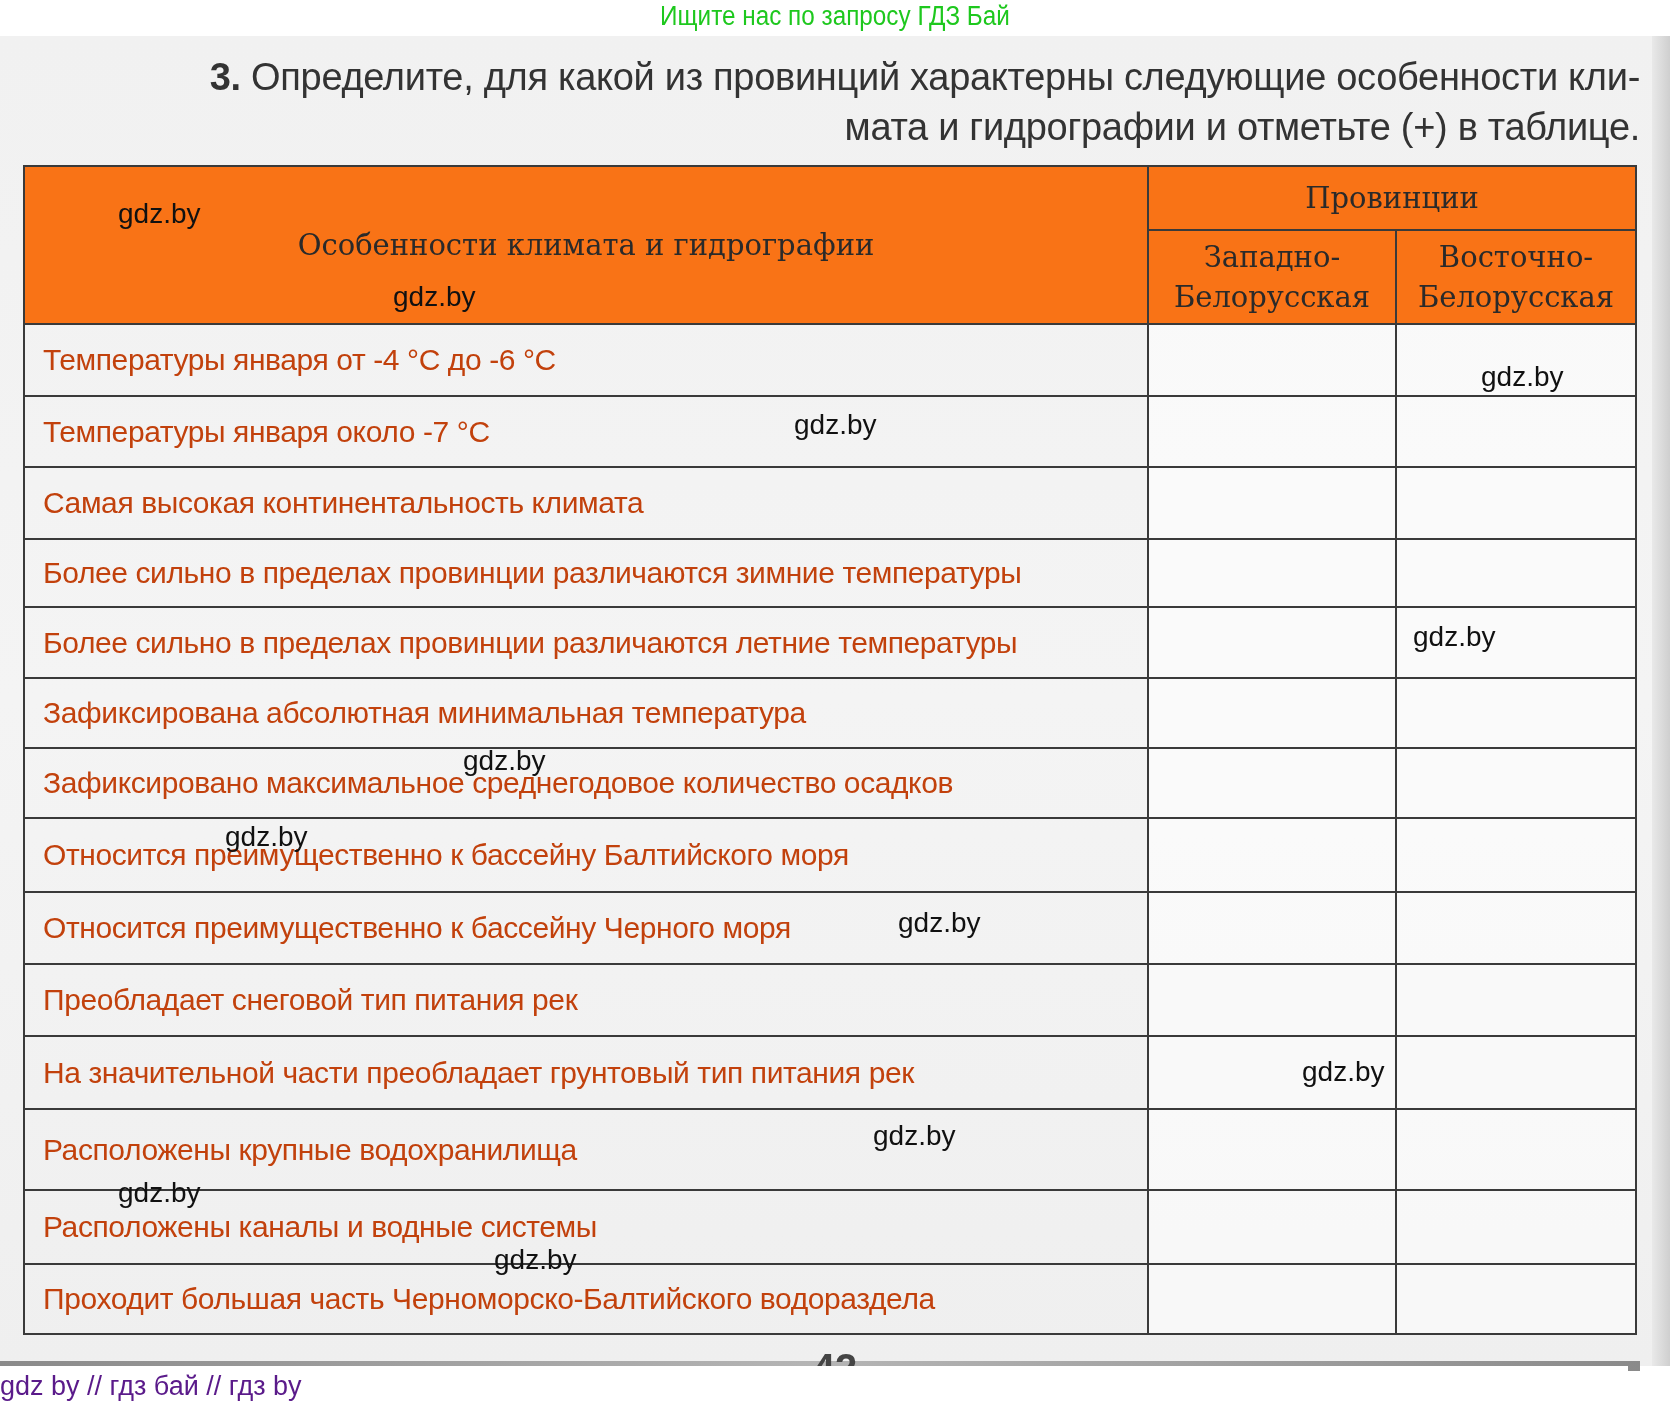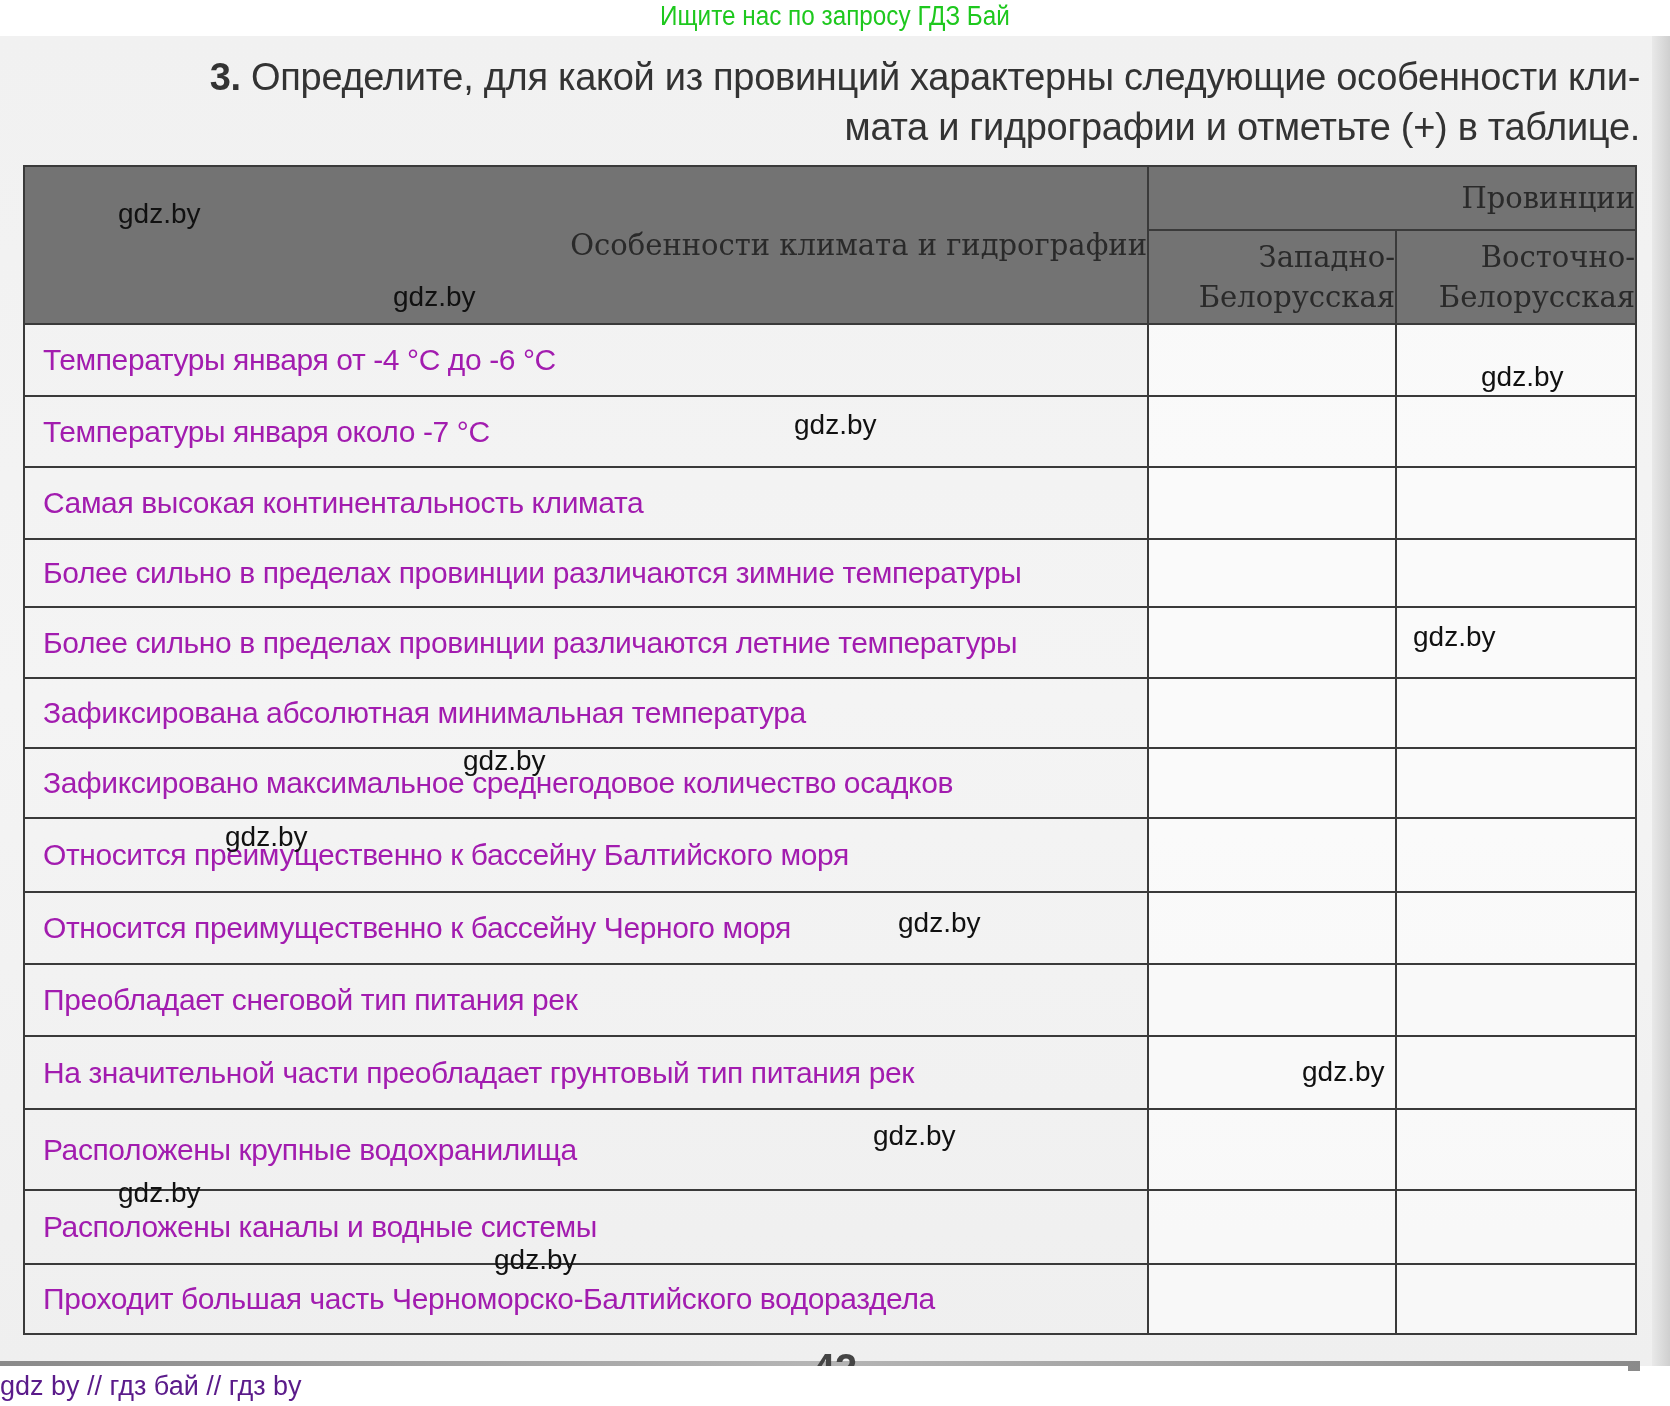--- a/index.html
+++ b/index.html
@@ -30,26 +30,26 @@
   .task-title b { font-weight:bold; }
   table.grid {
     position:absolute; left:23px; top:165px; width:1612px;
     border-collapse:collapse; table-layout:fixed;
     font-family:"DejaVu Serif", serif;
   }
   table.grid td, table.grid th {
     border:2px solid #3a3a3a; padding:0; vertical-align:middle;
   }
   table.grid th {
-    background:#737373; font-weight:normal; color:#2a2a2a;
-    font-size:29px; line-height:40px; text-align:right;
+    background:#f97316; font-weight:normal; color:#2a2a2a;
+    font-size:29px; line-height:40px; text-align:center;
   }
   table.grid td.feature {
     font-family:"Liberation Sans", sans-serif;
-    font-size:30px; color:#a21caf; padding-left:18px; text-align:left;
+    font-size:30px; color:#c2410c; padding-left:18px; text-align:left;
     letter-spacing:-0.4px;
   }
   table.grid td.mark { background:rgba(255,255,255,0.55); }
   .wm {
     position:absolute; font-family:"Liberation Sans", sans-serif;
     font-size:28px; color:#111111; line-height:30px;
   }
   .bottom-strip {
     position:absolute; left:0; top:1361px; width:1640px; height:10px;
     background:linear-gradient(90deg,#8a8a8a,#b5b5b5,#8a8a8a);

